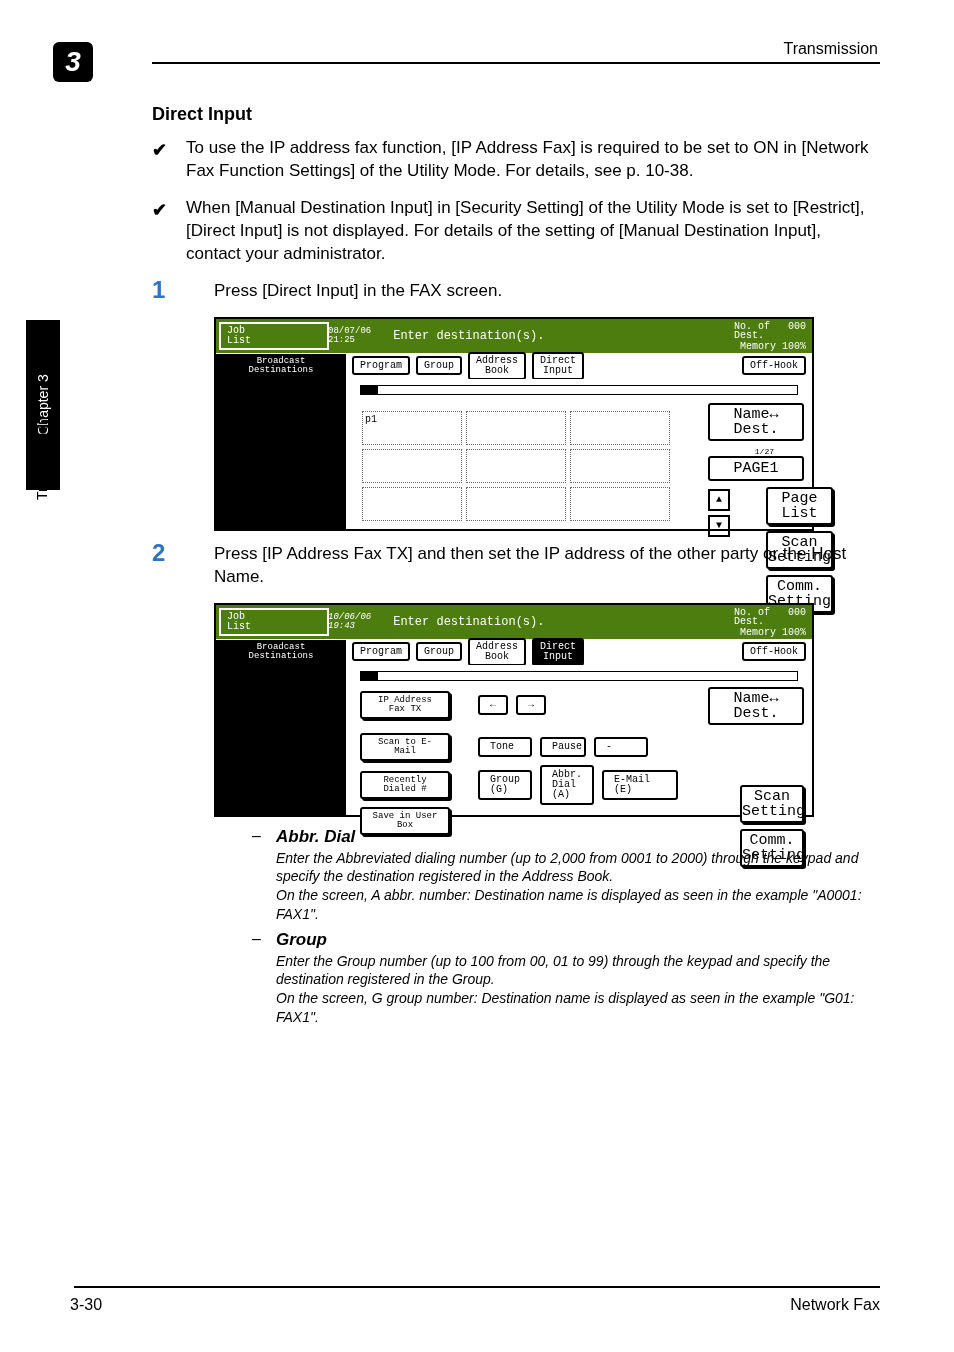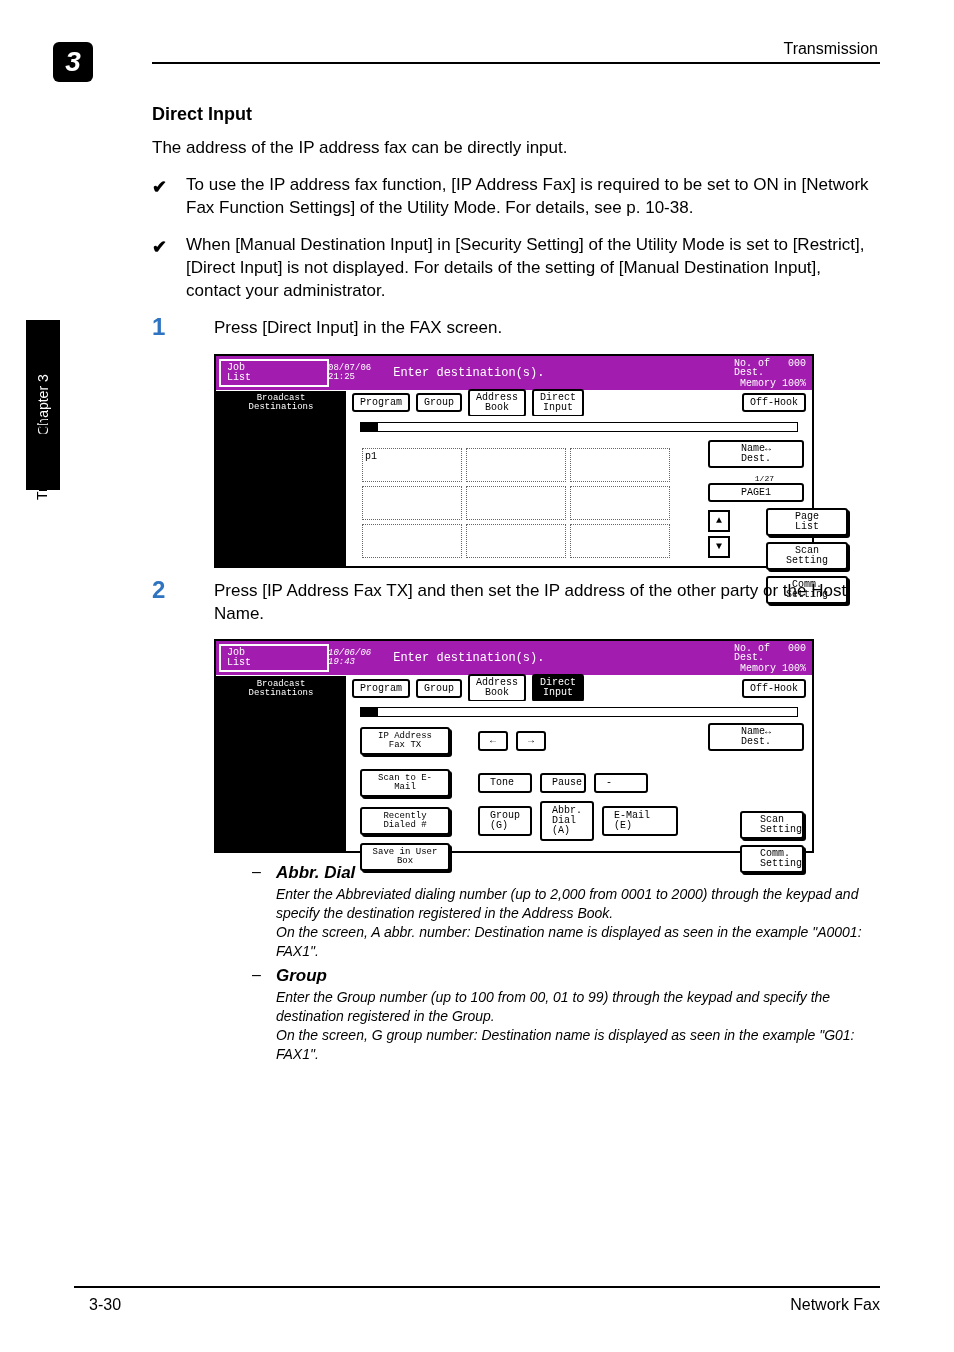--- a/index.html
+++ b/index.html
@@ -21,76 +21,75 @@
 
   .bullet-block { position: relative; padding-left: 34px; margin-bottom: 14px; }
   .bullet-block .check { position: absolute; left: 0; top: 2px; font-size: 18px; font-weight: bold; }
   .bullet-block p { font-size: 17px; line-height: 1.35; }
 
   .step { position: relative; padding-left: 62px; margin-top: 12px; margin-bottom: 14px; }
   .step .num { position: absolute; left: 0; top: -4px; font-size: 24px; font-weight: bold; color: #2e74c0; }
   .step p { font-size: 17px; line-height: 1.35; }
 
   .screenshot { margin: 6px 0 10px 62px; width: 600px; height: 214px; border: 2px solid #000; position: relative; font-family: "Courier New", monospace; font-size: 10px; }
-  .ss-top { position: absolute; left: 0; top: 0; width: 100%; height: 34px; background: #a21caf; color: #fff; display: flex; align-items: center; }
+  .ss-top { position: absolute; left: 0; top: 0; width: 100%; height: 34px; background: #4d7c0f; color: #fff; display: flex; align-items: center; }
   .ss-joblist { border: 2px solid #fff; margin: 3px; padding: 2px 6px; display: flex; flex-direction: column; line-height: 1; min-width: 110px; }
   .ss-instr { margin-left: 22px; font-size: 12px; }
   .ss-topright { position: absolute; right: 6px; top: 2px; text-align: right; line-height: 1.1; font-size: 10px; }
   .ss-row2 { position: absolute; left: 0; top: 34px; width: 100%; height: 26px; display: flex; }
   .ss-bd { width: 130px; background: #000; color: #fff; display: flex; align-items: center; justify-content: center; border-top: 1px solid #fff; font-size: 9px; line-height: 1; flex-direction: column; padding: 2px 0;}
   .ss-tabs { flex: 1; display: flex; align-items: center; gap: 6px; padding: 2px 6px; }
   .pill { border: 2px solid #000; border-radius: 3px; padding: 2px 6px; font-size: 10px; background: #fff; text-align: center; }
   .pill-dark { background: #000; color: #fff; }
   .ss-leftcol { position: absolute; left: 0; top: 60px; width: 130px; bottom: 0; background: #000; }
   .ss-body { position: absolute; left: 130px; top: 60px; right: 0; bottom: 0; background: #fff; }
   .progress-row { margin: 6px 14px 8px 14px; height: 10px; border: 1px solid #000; position: relative; }
   .progress-fill { position: absolute; left: 0; top: 0; bottom: 0; width: 4%; background: #000; }
 
   .grid-area { position: absolute; left: 14px; top: 30px; width: 330px; }
   .grid-cell { display: inline-block; width: 100px; height: 34px; border: 1px dotted #666; margin: 2px; vertical-align: top; font-size: 10px; padding: 2px; }
 
   .rightcol { position: absolute; right: 8px; top: 24px; width: 96px; }
-  .mini { border: 2px solid #000; border-radius: 3px; font-size: 10px; padding: 2px 18px; margin-bottom: 6px; text-align: center; background: #fff; }
+  .mini { border: 2px solid #000; border-radius: 3px; font-size: 15px; padding: 2px 0; margin-bottom: 6px; text-align: center; background: #fff; }
   .mini-shadow { box-shadow: 2px 2px 0 #000; margin-left: 32px; }
   .arrowbox { width: 22px; height: 22px; border: 2px solid #000; display: inline-flex; align-items: center; justify-content: center; margin: 2px 0; }
 
   .screenshot2 .ss-body-inner { position: absolute; left: 14px; top: 22px; right: 110px; bottom: 4px; }
   .row { display: flex; align-items: center; gap: 8px; margin: 4px 0; }
   .big-btn { border: 2px solid #000; border-radius: 3px; padding: 3px 8px; font-size: 9px; box-shadow: 2px 2px 0 #000; background: #fff; line-height: 1; text-align: center; }
   .mid-btn { border: 2px solid #000; border-radius: 3px; padding: 3px 10px; font-size: 10px; background: #fff; line-height: 1; }
 
   .def-list { margin-left: 100px; margin-top: 10px; }
   .def-item { position: relative; padding-left: 24px; margin-bottom: 6px; }
   .def-item .dash { position: absolute; left: 0; top: 0; }
   .def-item .term { font-weight: bold; font-style: italic; font-size: 17px; }
   .def-item .desc { font-size: 14px; line-height: 1.34; margin-top: 2px; font-style: italic; }
 
   .footer-rule { position: absolute; left: 74px; right: 74px; bottom: 64px; height: 2px; background: #000; }
-  .footer-left { position: absolute; left: 89px; bottom: 38px; font-size: 16px; }
+  .footer-left { position: absolute; left: 70px; bottom: 38px; font-size: 16px; }
   .footer-right { position: absolute; right: 74px; bottom: 38px; font-size: 16px; }
 </style>
 </head>
 <body>
 
 <div class="page">
 
   <div class="top-rule"></div>
   <div class="chapter-bubble">
       <span>3</span>
     </div>
   <div class="header-label">Transmission</div>
 
   <div class="side-tab">
       <span>Chapter 3</span>
     </div>
   <div class="side-text">Transmission</div>
 
   <div class="content">
     <div class="sect-title">Direct Input</div>
-    <p class="lead">The address of the IP address fax can be directly input.</p>
 
     <div class="bullet-block">
       <span class="check">✔</span>
       <p>To use the IP address fax function, [IP Address Fax] is required to be set to ON in [Network Fax Function Settings] of the Utility Mode. For details, see p. 10-38.</p>
     </div>
     <div class="bullet-block">
       <span class="check">✔</span>
       <p>When [Manual Destination Input] in [Security Setting] of the Utility Mode is set to [Restrict], [Direct Input] is not displayed. For details of the setting of [Manual Destination Input], contact your administrator.</p>
     </div>
 

